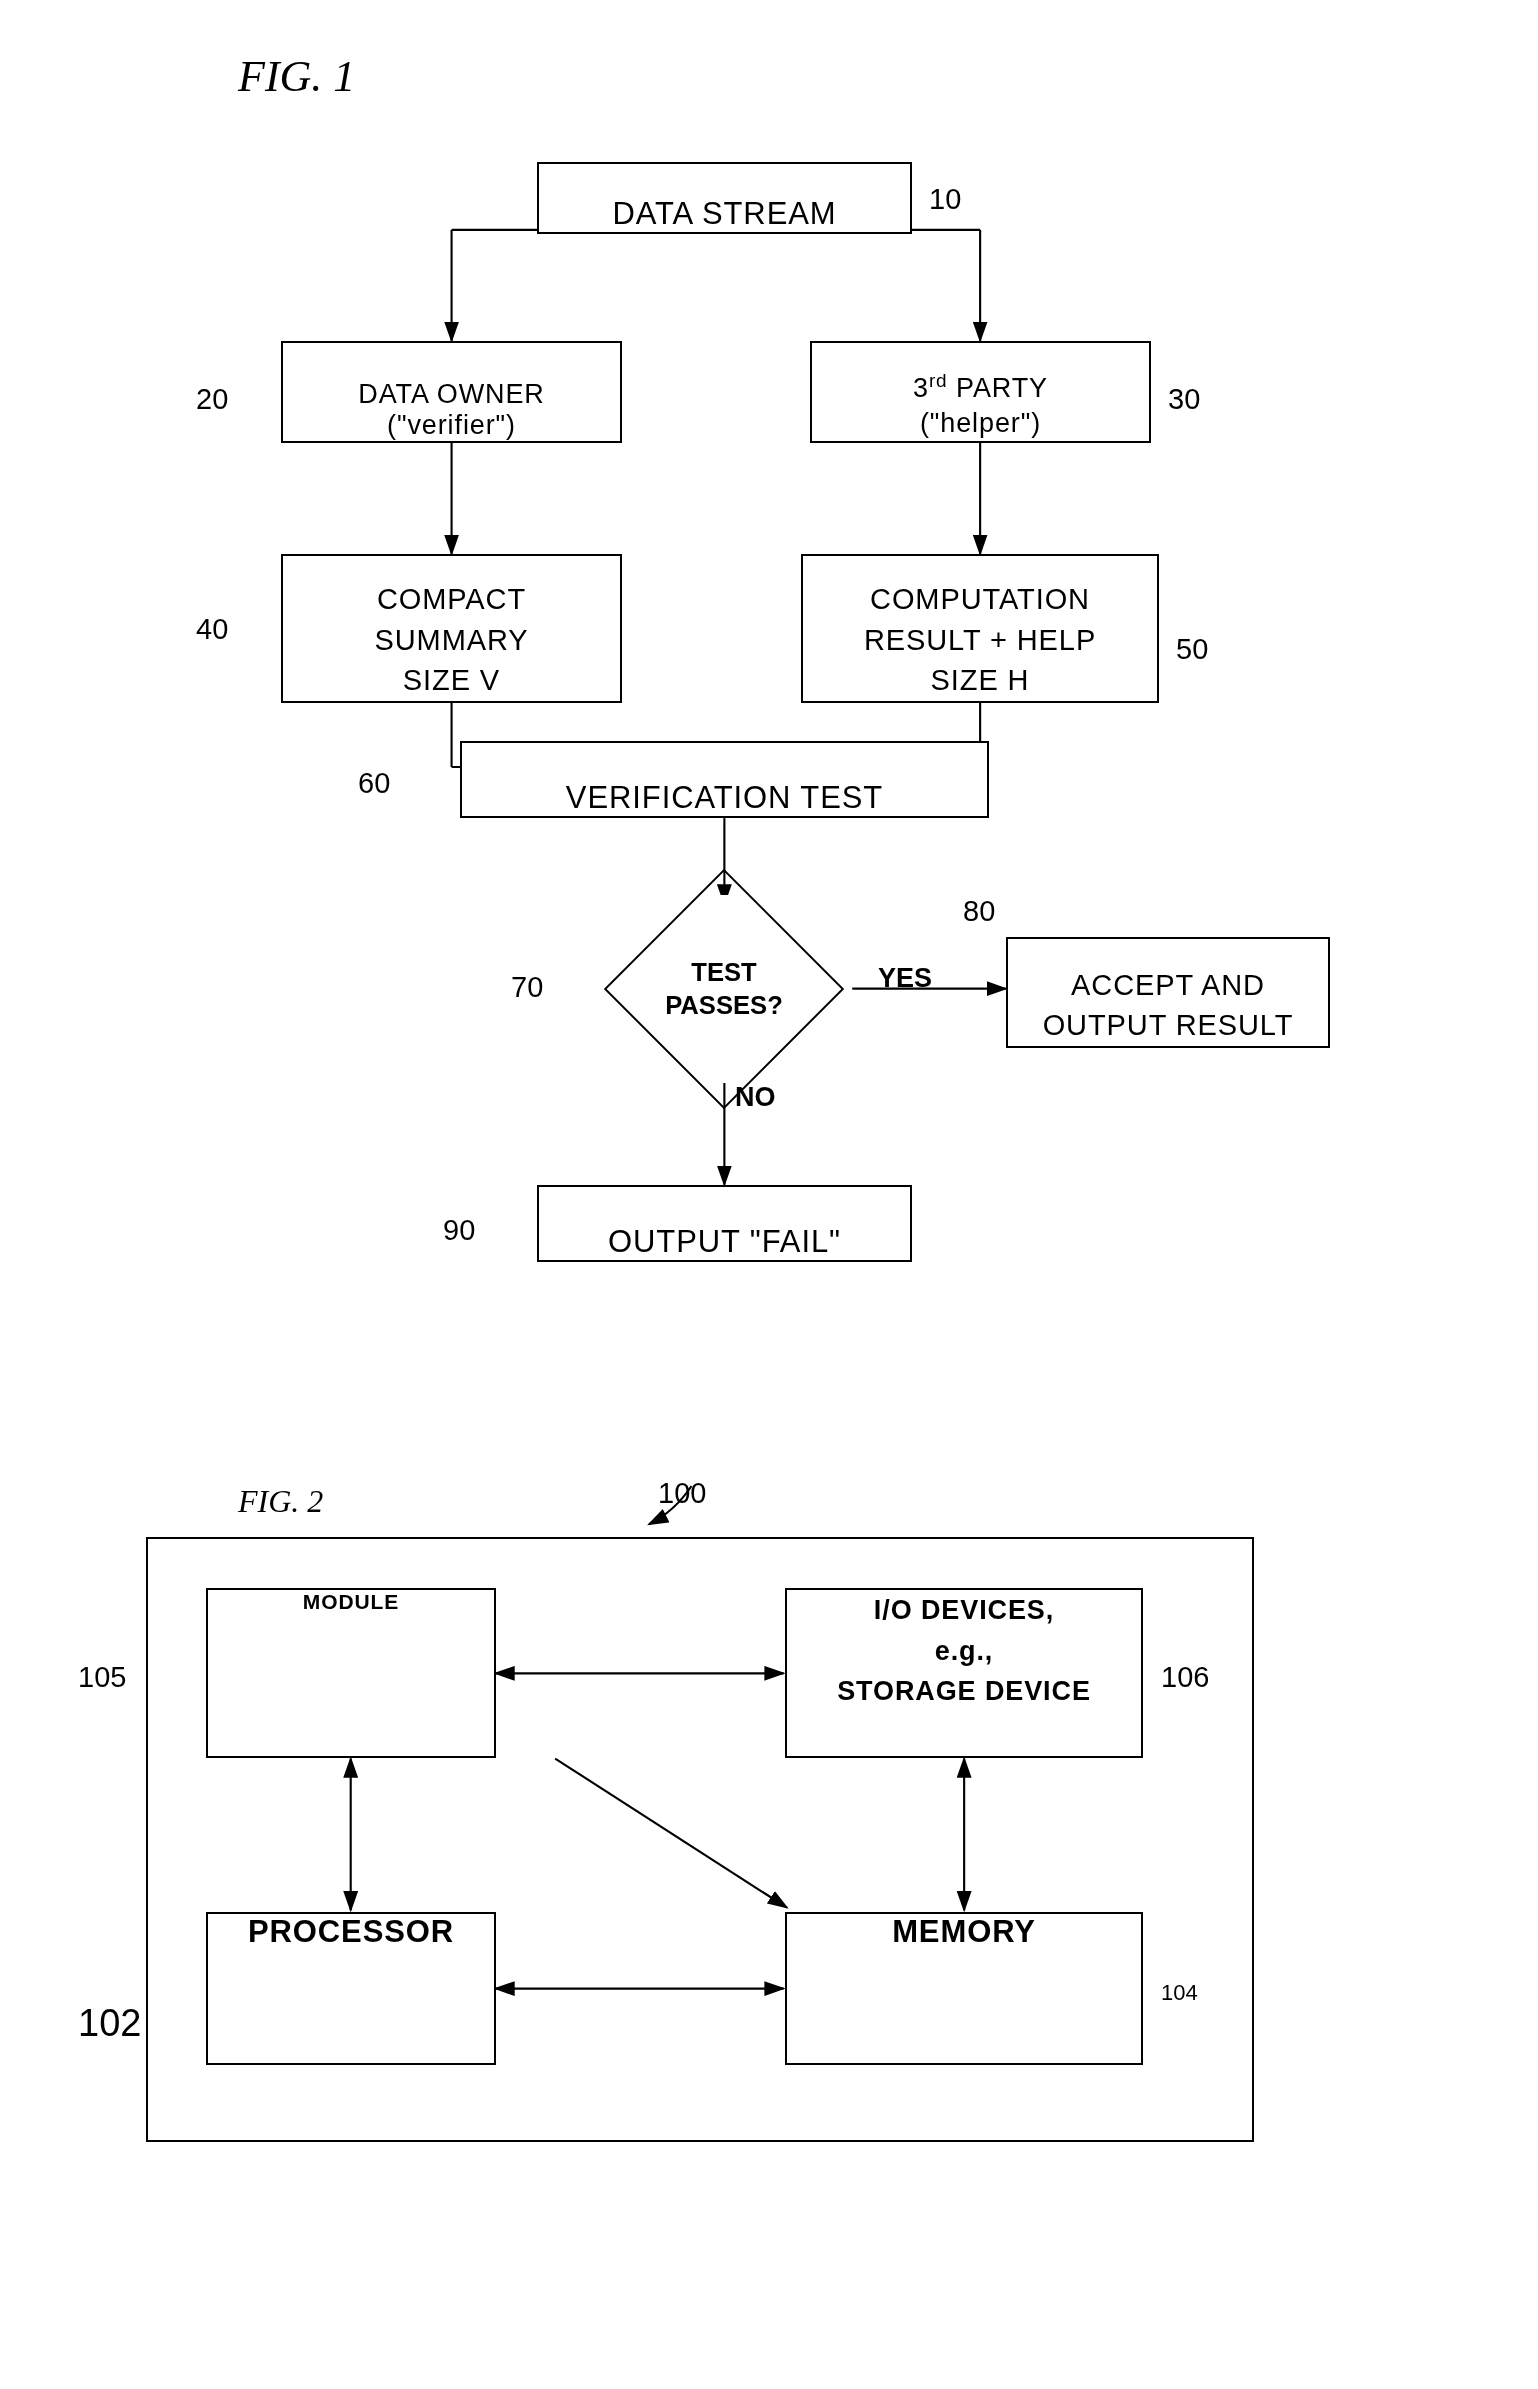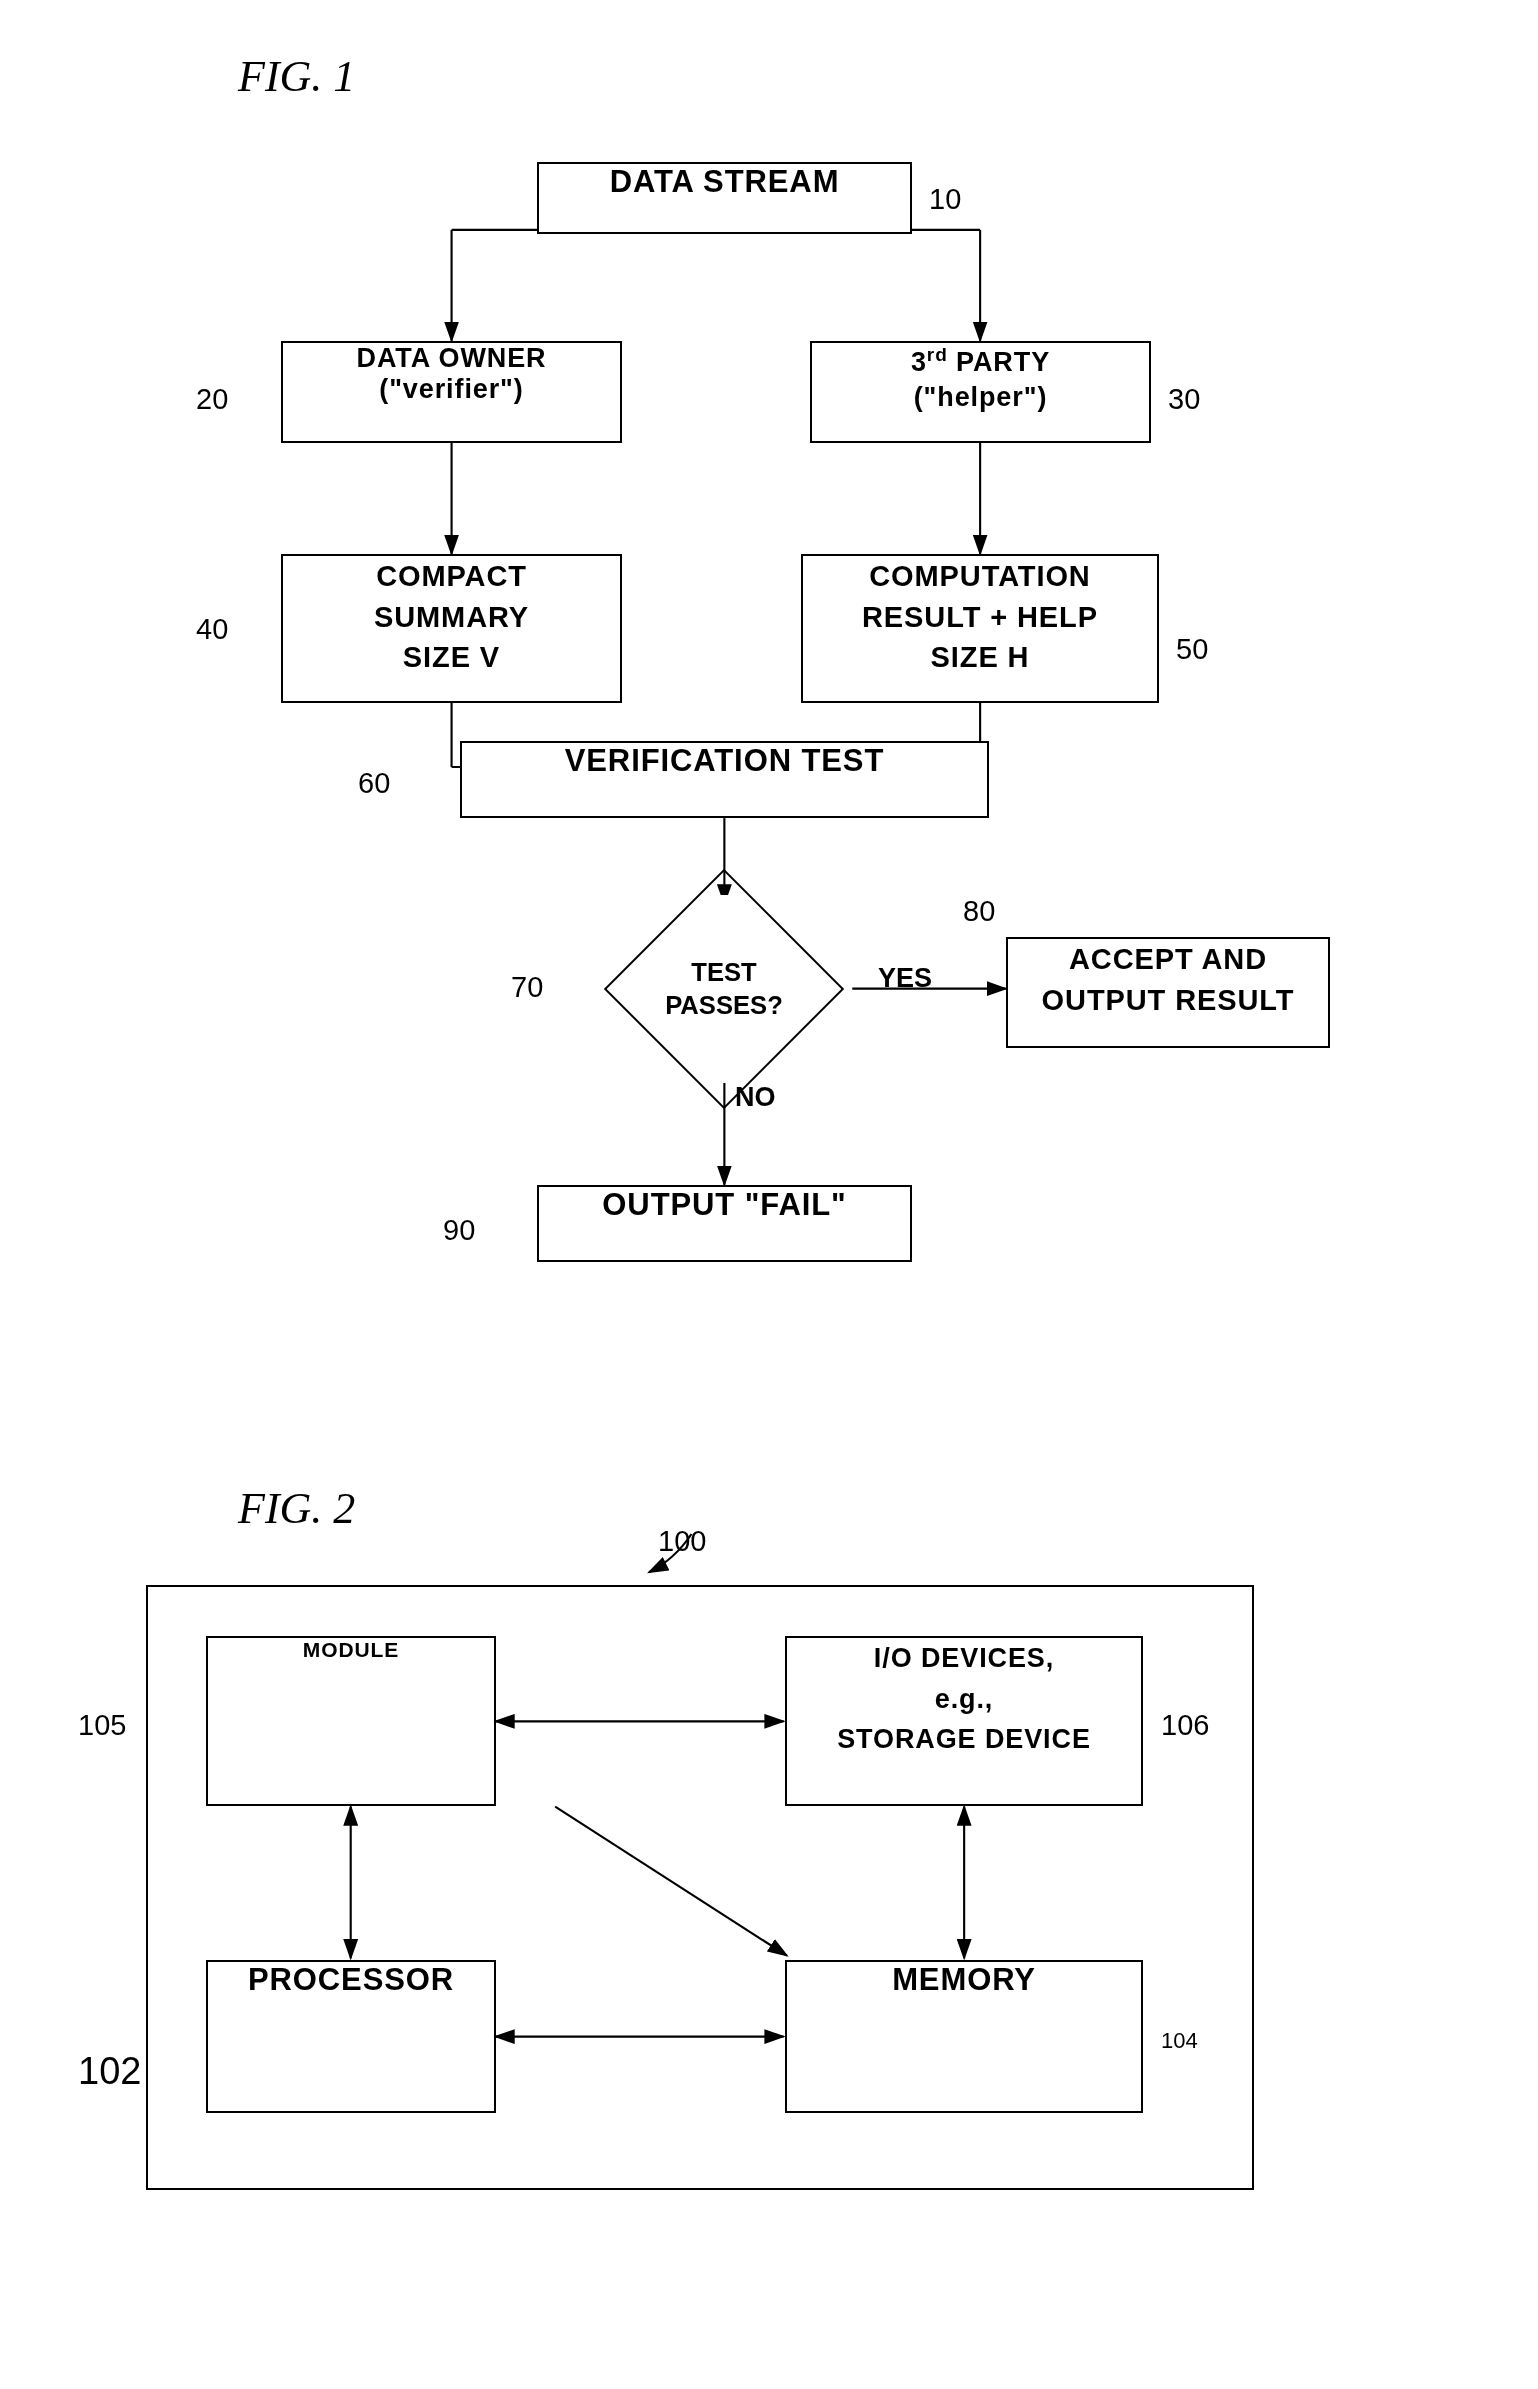--- a/index.html
+++ b/index.html
@@ -32,25 +32,25 @@
       height: 1279px;
       margin: 0 auto;
     }
 
     
     .flow-box {
       position: absolute;
       border: 2.6px solid #000;
       background: #fff;
       display: flex;
-      align-items: flex-start;
+      align-items: flex-end;
       justify-content: center;
       text-align: center;
       font-size: 29px;
-      font-weight: bold;
+      font-weight: normal;
       font-family: Arial, sans-serif;
       letter-spacing: 0.9px;
     }
 
     .flow-diamond {
       position: absolute;
       background: #fff;
       display: flex;
       align-items: center;
       justify-content: center;
@@ -93,23 +93,22 @@
       pointer-events: none;
     }
 
     
     .fig2-section {
       margin-top: 68px;
     }
 
     .fig2-title {
       font-style: italic;
-      font-size: 44px;
+      font-size: 32px;
       margin-left: 153px;
-      margin-bottom: 34px;
       font-family: 'Times New Roman', Times, serif;
     }
 
     .fig2-container {
       position: relative;
       width: 1193px;
       height: 639px;
       margin: 0 auto;
     }
 

